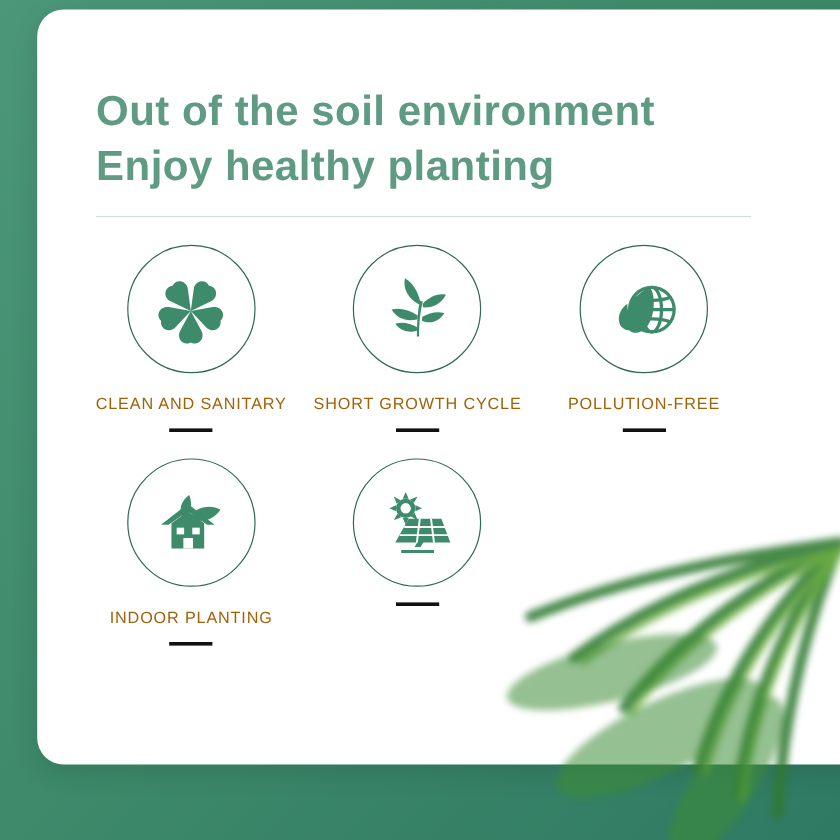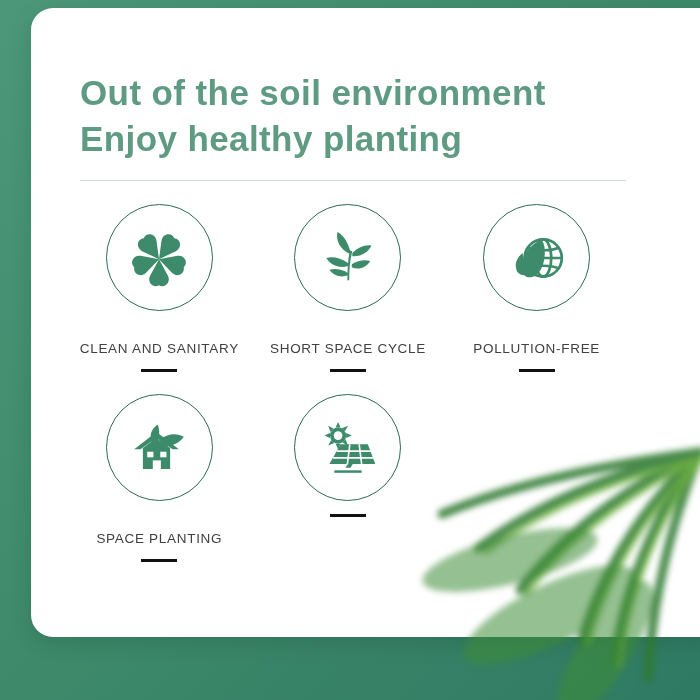--- a/index.html
+++ b/index.html
@@ -98,24 +98,24 @@
     box-sizing: border-box;
   }
   .icon-circle svg {
     width: 62px;
     height: 62px;
     display: block;
     fill: #3d8b6b;
   }
 
   .cell-label {
-    margin-top: 30px;
+    margin-top: 18px;
     font-size: 13.5px;
     letter-spacing: 0.7px;
-    color: #404040;
+    color: #a16207;
     text-align: right;
     white-space: nowrap;
   }
 
   .cell-rule {
     margin-top: 13px;
     width: 36px;
     height: 3px;
     background: #111111;
   }
@@ -167,21 +167,21 @@
             <svg viewBox="0 0 100 100" aria-hidden="true">
               <path d="M49 86 C49 68 50 52 53 38 L57 39 C53 54 52 69 52 86 Z"></path>
               <path d="M54 40 C50 26 44 14 33 8 C30 22 37 35 52 43 Z"></path>
               <path d="M57 42 C67 32 78 28 88 30 C82 42 70 48 57 47 Z"></path>
               <path d="M50 58 C38 50 26 47 15 50 C22 62 36 67 50 63 Z"></path>
               <path d="M56 60 C66 54 77 52 86 55 C79 66 67 70 56 65 Z"></path>
               <path d="M50 74 C40 68 29 66 20 69 C27 79 39 82 50 78 Z"></path>
             </svg>
           </span>
         </div>
-        <div class="cell-label">SHORT SPACE CYCLE</div>
+        <div class="cell-label">SHORT GROWTH CYCLE</div>
         <div class="cell-rule"></div>
       </div>
 
 
       <div class="cell">
         <div class="icon-circle">
           <span>
             <svg viewBox="0 0 100 100" aria-hidden="true">
               <g fill="none" stroke="#3d8b6b" stroke-width="4.4">
                 <circle cx="60" cy="50" r="30"></circle>
@@ -206,21 +206,21 @@
               <path d="M48 12 C36 20 33 34 40 44 C50 40 53 26 48 12 Z"></path>
               <path d="M52 36 C65 26 80 26 90 32 C80 46 64 50 52 44 Z"></path>
               <path d="M10 52 L46 24 L82 52 L72 52 L46 34 L20 52 Z"></path>
               <path d="M24 50 L46 34 L68 50 L68 84 L24 84 Z"></path>
               <rect x="31" y="56" width="10" height="9" fill="#ffffff"></rect>
               <rect x="52" y="56" width="10" height="9" fill="#ffffff"></rect>
               <rect x="40" y="70" width="13" height="14" fill="#ffffff"></rect>
             </svg>
           </span>
         </div>
-        <div class="cell-label">SPACE PLANTING</div>
+        <div class="cell-label">INDOOR PLANTING</div>
         <div class="cell-rule"></div>
       </div>
 
       <div class="cell">
         <div class="icon-circle">
           <span>
             <svg viewBox="0 0 100 100" aria-hidden="true">
               <g>
                 <circle cx="34" cy="30" r="13"></circle>
                 <path d="M34 8 L38 17 L30 17 Z"></path>

